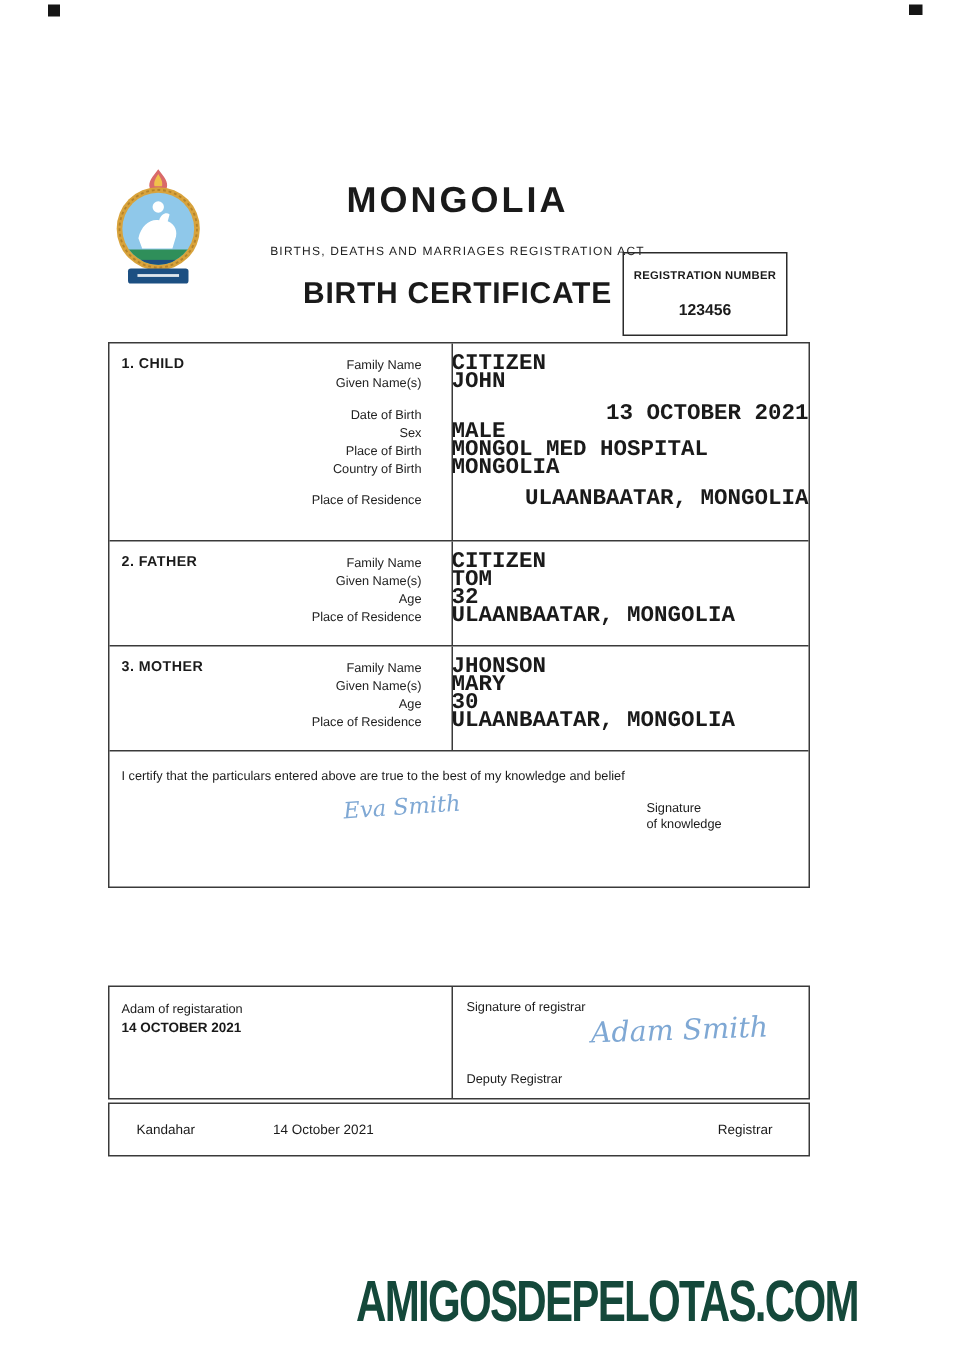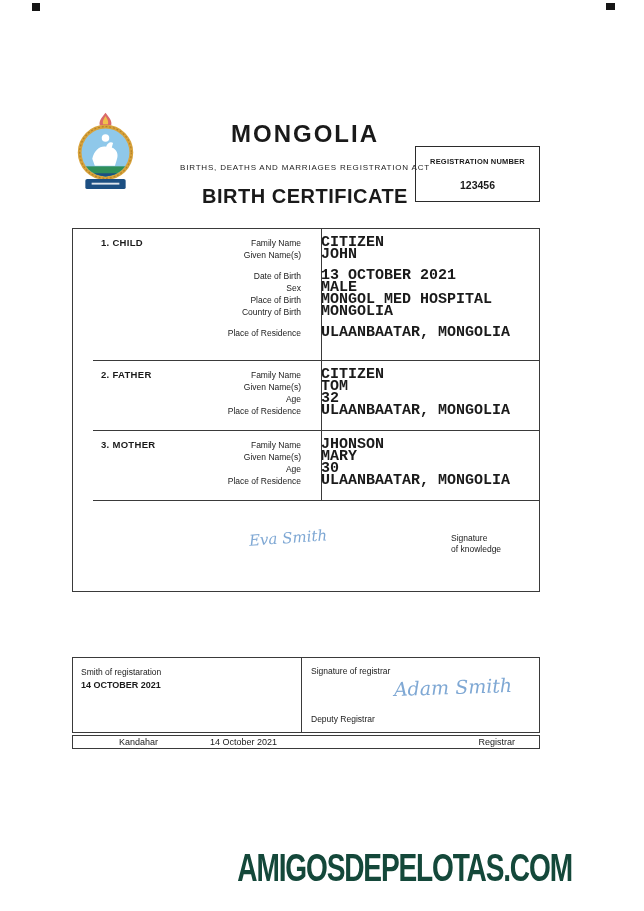--- a/index.html
+++ b/index.html
@@ -13,36 +13,36 @@
   .mark { position:absolute; background:#151515; }
   .mark-l { left:32px; top:3px; width:8px; height:8px; }
   .mark-r { left:606px; top:3px; width:9px; height:7px; }
 
   
   .emblem { position:absolute; left:74px; top:112px; width:63px; height:86px; }
   .header-center { position:absolute; left:145px; top:120px; width:320px; text-align:center; }
   .country { font-size:24px; font-weight:bold; letter-spacing:2px; }
   .act { margin-top:15px; font-size:8px; letter-spacing:0.8px; color:#222; }
   .cert-title { margin-top:13px; font-size:20px; font-weight:bold; letter-spacing:0.5px; }
-  .regbox { position:absolute; left:415px; top:146px; width:125px; height:56px; border:1px solid #2b2b2b; text-align:center; }
+  .regbox { position:absolute; left:415px; top:168px; width:110px; height:56px; border:1px solid #2b2b2b; text-align:center; }
   .regbox .lab { margin-top:10px; font-size:7.5px; font-weight:bold; letter-spacing:0.2px; }
   .regbox .num { margin-top:13px; font-size:10.5px;font-weight:bold; }
 
   
-  .boxA { position:absolute; left:72px; top:228px; width:468px; border:1px solid #3a3a3a;padding-left:20px; }
+  .boxA { position:absolute; left:72px; top:228px; width:468px; border:1px solid #3a3a3a; }
   .sec { position:relative; border-bottom:1px solid #3a3a3a; }
   .sec.last { border-bottom:none; }
   .h132 { height:132px; } .h70 { height:70px; } .h60 { height:60px; } .h90 { height:90px; }
   .vline { position:absolute; left:228px; top:0; bottom:0; width:1px; background:#3a3a3a; }
   .sec-title { position:absolute; left:8px; top:8px; font-size:9.5px; font-weight:bold; letter-spacing:0.3px; }
   .rows { padding-top:8px; }
   .row { display:flex; font-size:8.5px; line-height:12px; }
   .row .lbl { width:218px; text-align:right; padding-right:10px; color:#222; }
   .row .val { padding-left:10px; font-family:"Liberation Mono", monospace; font-weight:bold; font-size:15px; }
-  .gap-top { margin-top:9px; }
+  .gap-top { margin-top:9px;justify-content:space-between; }
 
   
   .informant-note { position:absolute; left:16px; top:22px; font-size:8.5px; }
   .informant-line { position:absolute; left:16px; top:44px; width:100px; border-bottom:1px solid #333; }
   .informant-qual { position:absolute; left:238px; top:22px; font-family:"Liberation Mono", monospace; font-weight:bold; font-size:8.7px; line-height:13px; }
 
   
   .certify-text { position:absolute; left:8px; top:11px; font-size:8.5px; width:450px; }
   .sig { font-family:"DejaVu Serif", serif; font-style:italic; color:#7fa8d4; }
   .sig-informant { position:absolute; left:115px; top:28px; width:160px; text-align:center; font-size:15px; transform:rotate(-4deg); }
@@ -50,21 +50,21 @@
 
   
   .boxB { position:absolute; left:72px; top:657px; width:468px; height:76px; border:1px solid #3a3a3a; }
   .regdate { position:absolute; left:8px; top:8px; font-size:8.5px; line-height:13px; }
   .regdate .bold { font-weight:bold; font-size:9px; }
   .regsig-label { position:absolute; left:238px; top:8px; font-size:8.5px; }
   .sig-registrar { position:absolute; left:290px; top:18px; width:180px; text-align:center; font-size:19px; transform:rotate(-2deg); }
   .deputy { position:absolute; left:238px; top:56px; font-size:8.5px; }
 
   
-  .boxC { position:absolute; left:72px; top:735px; width:468px; height:14px; border:1px solid #3a3a3a; display:flex; align-items:center; font-size:9px;padding-left:28px; }
+  .boxC { position:absolute; left:72px; top:735px; width:468px; height:36px; border:1px solid #3a3a3a; display:flex; align-items:center; font-size:9px; }
   .boxC .place { margin-left:18px; }
   .boxC .bdate { margin-left:52px; }
   .boxC .role { margin-left:auto; margin-right:24px; }
 
   
   .brand {
     position:absolute; top:845px; right:72px; white-space:nowrap;
     font-size:36px; font-weight:bold; letter-spacing:-1.5px; color:#14483a;
     transform:scale(0.78, 1.08); transform-origin:100% 0;
   }
@@ -187,33 +187,34 @@
         </div>
         <div class="row">
           <div class="lbl">Place of Residence</div>
           <div class="val">ULAANBAATAR, MONGOLIA</div>
         </div>
       </div>
     </div>
 
 
     <div class="sec h90 last">
+      <div class="certify-text">I certify that the particulars entered above are true to the best of my knowledge and belief</div>
       <div class="sig sig-informant">Eva Smith</div>
       <div class="sig-label">
         <div>Signature</div>
         <div>of knowledge</div>
       </div>
     </div>
 
   </div>
 
   <div class="boxB">
     <div class="vline"></div>
     <div class="regdate">
-      <div>Smith of registaration</div>
+      <div>Adam of registaration</div>
       <div class="bold">14 OCTOBER 2021</div>
     </div>
     <div class="regsig-label">Signature of registrar</div>
     <div class="sig sig-registrar">Adam Smith</div>
     <div class="deputy">Deputy Registrar</div>
   </div>
 
   <div class="boxC">
     <span class="place">Kandahar</span>
     <span class="bdate">14 October 2021</span>

